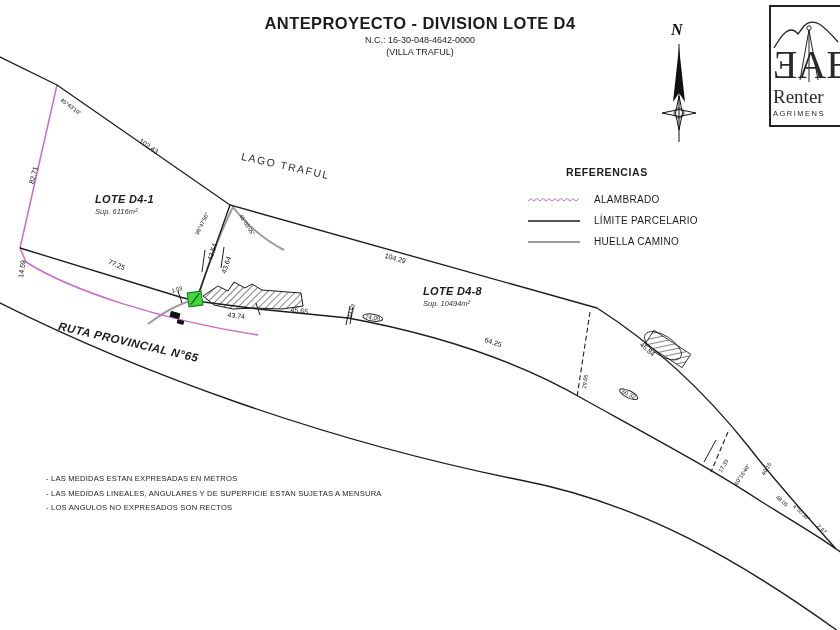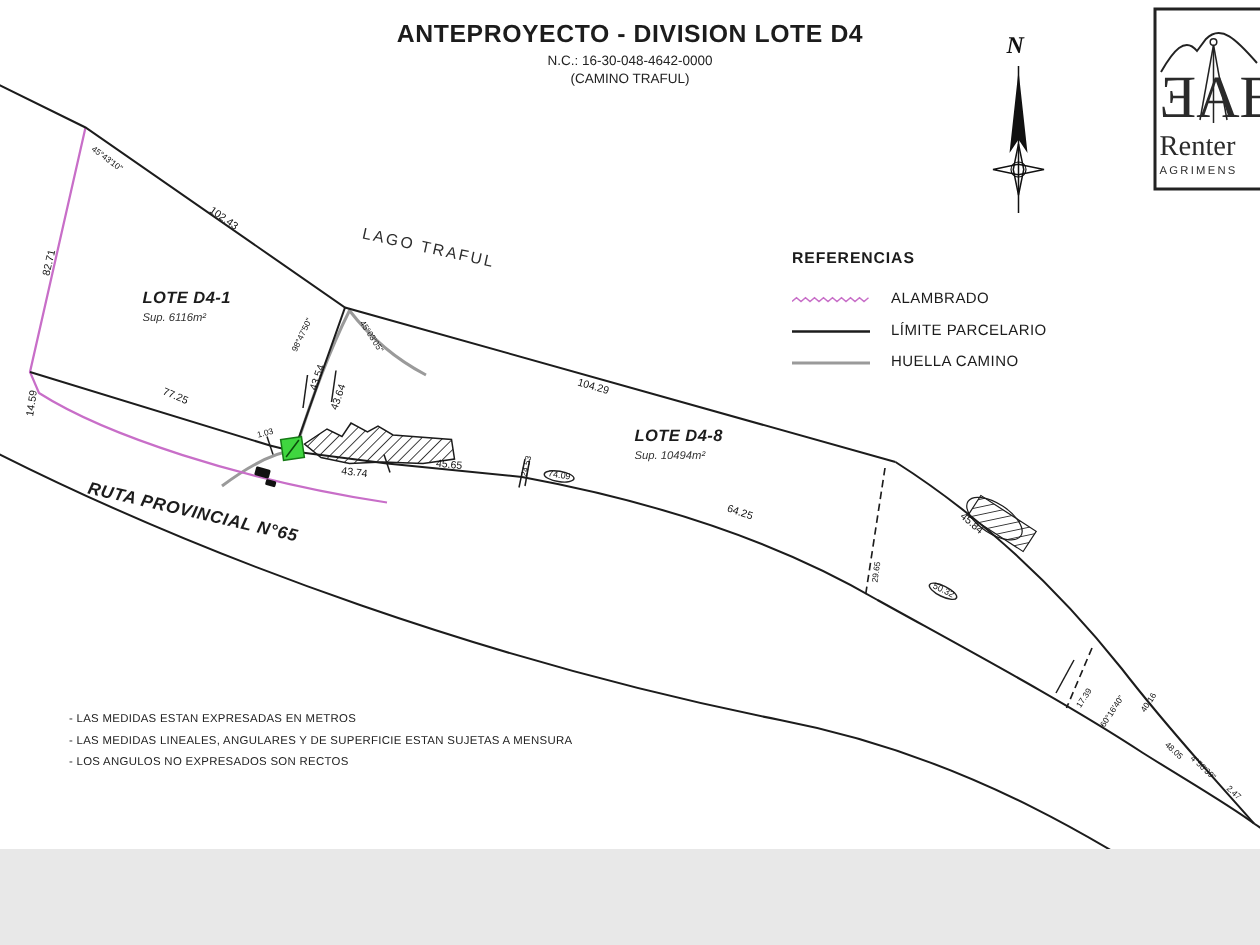--- a/index.html
+++ b/index.html
@@ -1,26 +1,26 @@
 <!DOCTYPE html>
 <html><head>
 <meta charset="utf-8">
 <style>
   html,body{margin:0;padding:0;background:#e8e8e8;}
   .canvas{
-    position:relative;width:840px;height:566px;background:#ffffff;
+    position:relative;width:840px;height:630px;background:#ffffff;
     overflow:hidden;font-family:"Liberation Sans",sans-serif;color:#1c1c1c;
   }
   
   .header{position:absolute;top:14px;left:0;width:840px;text-align:center;}
   .title{font-size:16.5px;font-weight:bold;letter-spacing:.4px;}
   .sub{font-size:9px;margin-top:2px;color:#222;}
   
   .legend{position:absolute;left:528px;top:166px;width:210px;}
-  .legend-title{font-size:10.5px;font-weight:bold;letter-spacing:.6px;margin-bottom:16px;}
+  .legend-title{font-size:10.5px;font-weight:bold;letter-spacing:.6px;margin-left:38px;margin-bottom:16px;}
   .legend-row{display:flex;align-items:center;margin-bottom:10px;}
   .legend-row .sw{flex:0 0 52px;margin-right:14px;}
   .legend-row span{font-size:10px;letter-spacing:.3px;}
   
   .notes{position:absolute;left:46px;top:474px;}
   .notes-title{font-size:11px;font-weight:bold;margin-bottom:7px;}
   .note{font-size:7.6px;margin-bottom:5.5px;letter-spacing:.2px;color:#222;}
   
   .lot{position:absolute;font-style:italic;}
   .lot-name{font-size:11px;font-weight:bold;letter-spacing:.3px;}
@@ -87,21 +87,21 @@
       <line x1="190" y1="304" x2="200" y2="294" stroke="#0c4d0c" stroke-width="1"></line>
     </g>
 
     <rect x="170" y="312" width="10" height="6" rx="1" transform="rotate(15 175 315)" fill="#111"></rect>
     <rect x="177" y="320" width="7" height="4" rx="1" transform="rotate(15 180 322)" fill="#111"></rect>
   </svg>
 
   <div class="header">
     <div class="title">ANTEPROYECTO - DIVISION LOTE D4</div>
     <div class="sub">N.C.: 16-30-048-4642-0000</div>
-    <div class="sub">(CAMINO TRAFUL)</div>
+    <div class="sub">(VILLA TRAFUL)</div>
   </div>
 
   <svg class="abs" style="left:640px;top:14px;" width="80" height="135" viewBox="0 0 80 135">
     <text x="31" y="21" font-family="Liberation Serif, serif" font-style="italic" font-weight="bold" font-size="16" fill="#111">N</text>
     <line x1="39" y1="30" x2="39" y2="128" stroke="#111" stroke-width="1"></line>
     <polygon points="39,33 33,88 39,79 45,88" fill="#111"></polygon>
     <polygon points="39,82 42.5,99 39,116 35.5,99" fill="none" stroke="#111" stroke-width="1"></polygon>
     <polygon points="22,99 39,95.5 56,99 39,102.5" fill="none" stroke="#111" stroke-width="1"></polygon>
     <circle cx="39" cy="99" r="5" fill="none" stroke="#111" stroke-width="0.8"></circle>
   </svg>

